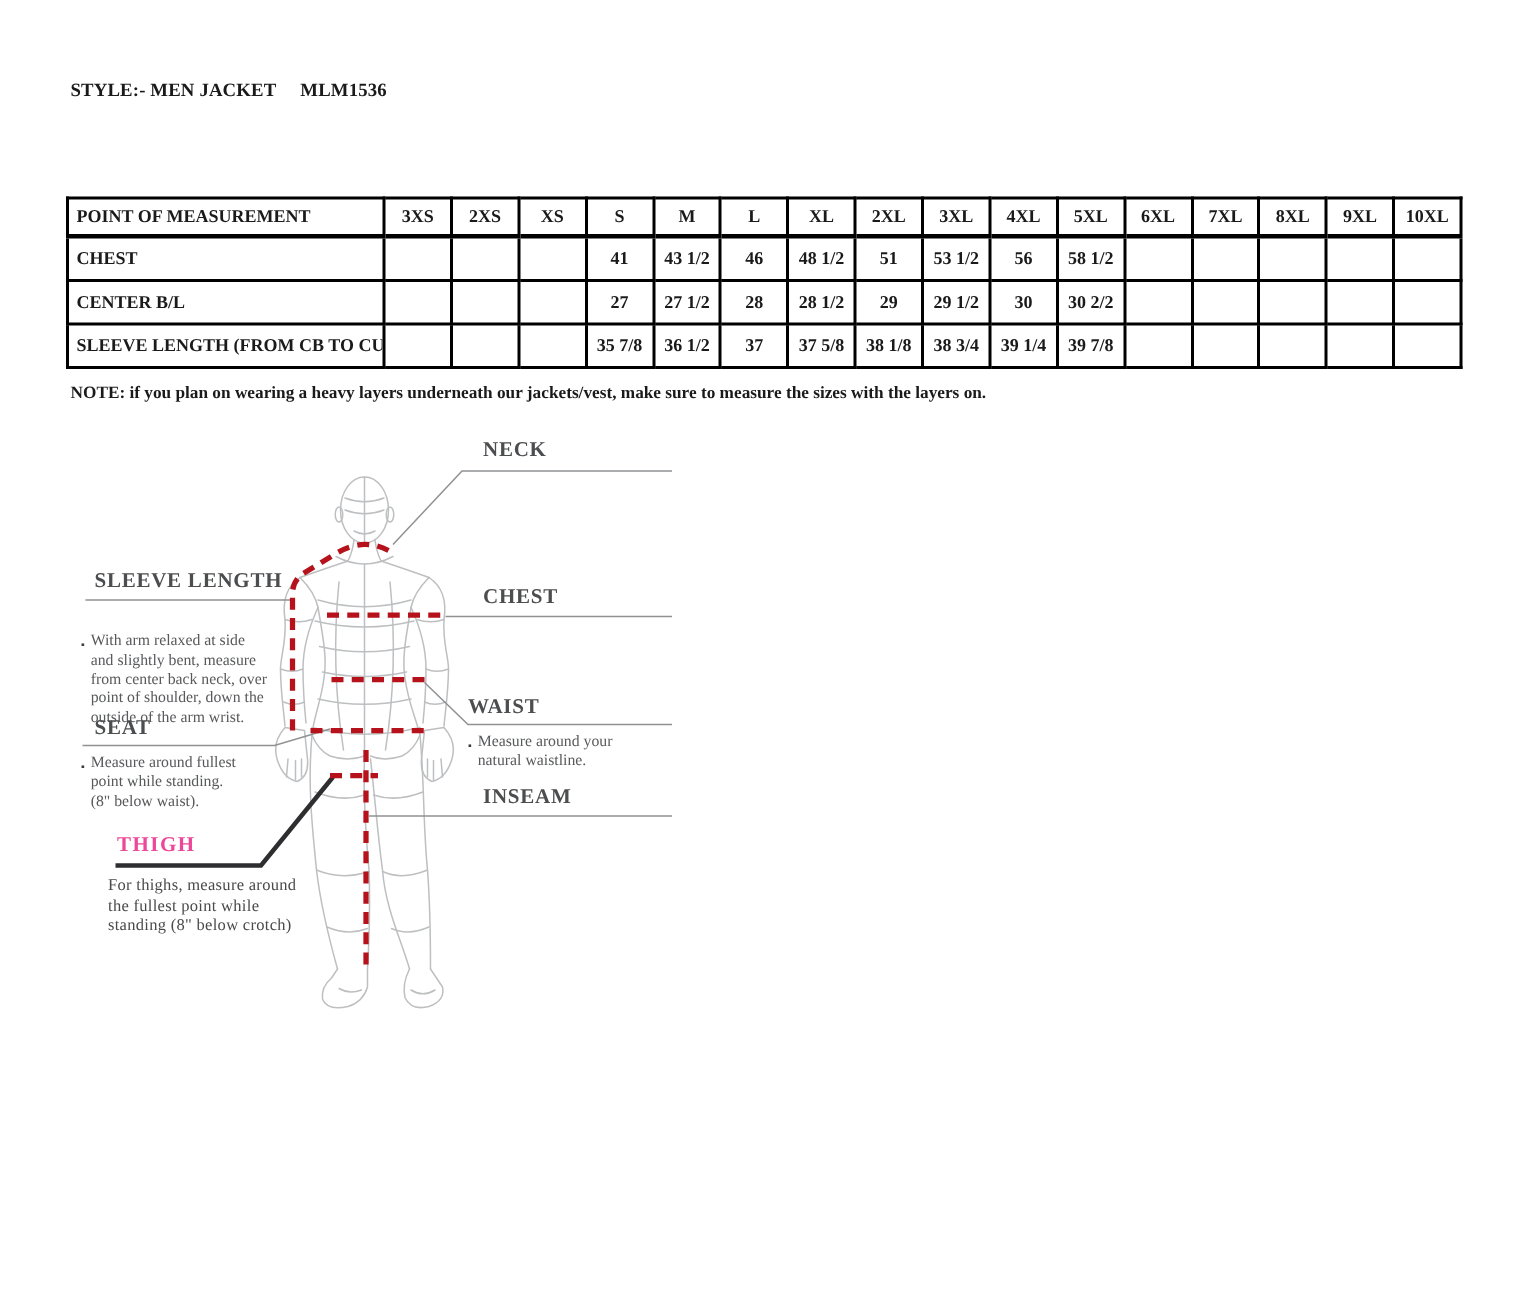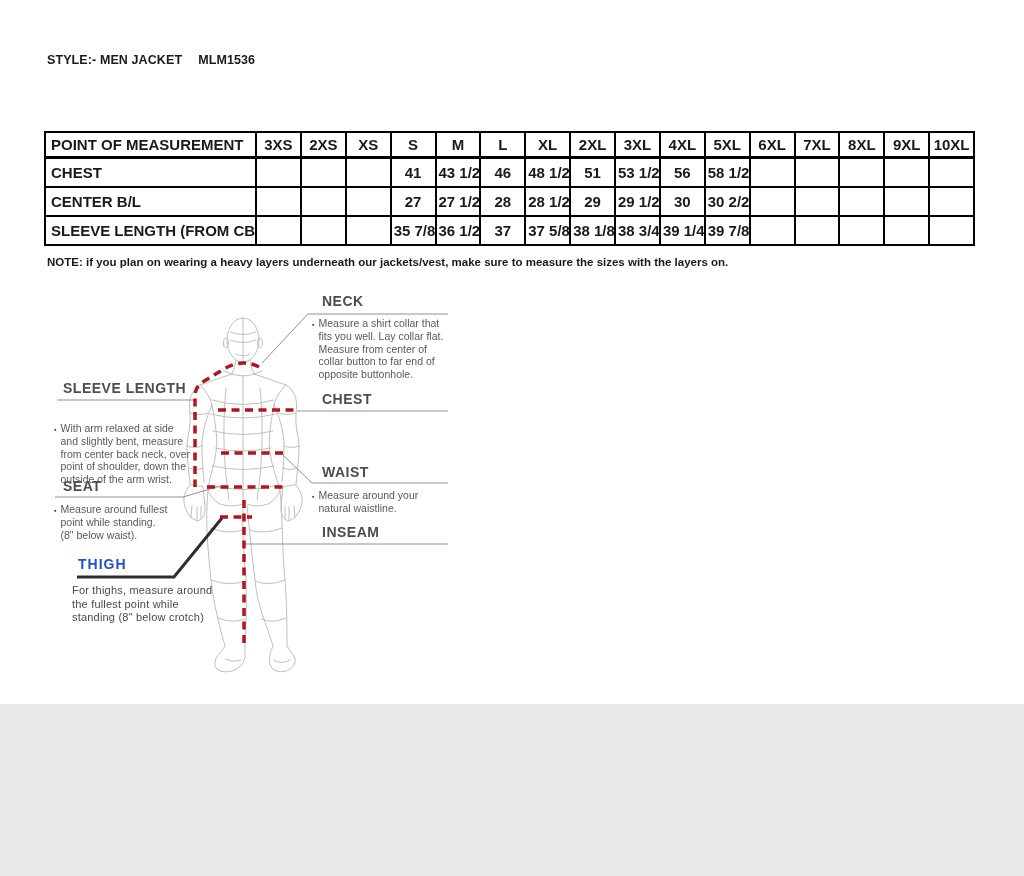--- a/index.html
+++ b/index.html
@@ -1,27 +1,27 @@
 <!DOCTYPE html>
 <html style="--dash-red: #b5121b; --wireframe: #bdbfc1; --leader-gray: #8f9193; --thigh-leader: #2e2e30; --label-text: #4c4d4f; --desc-text: #58595b;"><head>
 <meta charset="utf-8">
 <style>
   html,body{margin:0;padding:0;background:#e8e8e8;}
   .page{
-    position:relative;width:1024px;height:704px;background:#ffffff;
-    font-family:Liberation Sans, sans-serif;color:#1a1a1a;overflow:hidden;
+    position:relative;width:1024px;height:876px;background:#ffffff;
+    font-family:Liberation Serif, serif;color:#1a1a1a;overflow:hidden;
   }
   
   .title{position:absolute;left:47px;top:53px;font-size:12.5px;font-weight:bold;letter-spacing:.1px;}
   .title .code{margin-left:16px;}
   
   table.size{
     position:absolute;left:44px;top:131px;width:931px;
     border-collapse:collapse;table-layout:fixed;
-    font-size:15px;font-weight:bold;
+    font-size:12px;font-weight:bold;
   }
   table.size th,table.size td{
     border:2px solid #000;height:27px;text-align:center;
     padding:0 2px;overflow:hidden;white-space:nowrap;
   }
   table.size th{height:23px;border-bottom:3px solid #000;}
   table.size .poml{width:202px;text-align:left;padding-left:5px;}
   
   .note{position:absolute;left:47px;top:256px;font-size:11.5px;font-weight:bold;width:900px;}
   
@@ -208,32 +208,24 @@
 
       <path class="dash" d="M219,79 Q202,70 184,81 L161,95 Q155,100 155,108 L155,199"></path>
       <line class="dash" x1="178" y1="122" x2="257" y2="122"></line>
       <line class="dash" x1="181" y1="165" x2="243" y2="165"></line>
       <line class="dash" x1="167" y1="199" x2="243" y2="199"></line>
       <line class="dash" x1="180" y1="229" x2="212" y2="229"></line>
       <line class="dash" x1="204" y1="212" x2="204" y2="357"></line>
     </svg>
 
     <div class="dlabel" style="left:282px;top:5px;">NECK</div>
-    <div class="ddesc" style="left:272px;top:29px;">
-      <span class="bullet">▪</span>
-      <span class="txt">Measure a shirt collar that
-fits you well. Lay collar flat.
-Measure from center of
-collar button to far end of
-opposite buttonhole.</span>
-    </div>
 
     <div class="dlabel" style="left:282px;top:103px;">CHEST</div>
 
-    <div class="dlabel" style="left:282px;top:176px;">WAIST</div>
+    <div class="dlabel" style="left:272px;top:176px;">WAIST</div>
     <div class="ddesc" style="left:272px;top:201px;">
       <span class="bullet">▪</span>
       <span class="txt">Measure around your
 natural waistline.</span>
     </div>
 
     <div class="dlabel" style="left:282px;top:236px;">INSEAM</div>
 
     <div class="dlabel" style="left:23px;top:92px;">SLEEVE LENGTH</div>
     <div class="ddesc" style="left:14px;top:134px;">
@@ -246,21 +238,21 @@
     </div>
 
     <div class="dlabel" style="left:23px;top:190px;">SEAT</div>
     <div class="ddesc" style="left:14px;top:215px;">
       <span class="bullet">▪</span>
       <span class="txt">Measure around fullest
 point while standing.
 (8" below waist).</span>
     </div>
 
-    <div class="dlabel" style="left:38px;top:268px;letter-spacing:1px;color:#1d4ed8;">THIGH</div>
+    <div class="dlabel" style="left:38px;top:268px;letter-spacing:1px;color:#ec4899;">THIGH</div>
     <div class="ddesc plain" style="left:32px;top:296px;">
       <span class="txt">For thighs, measure around
 the fullest point while
 standing (8" below crotch)</span>
     </div>
   </div>
 
 </div>
 
 </body></html>

